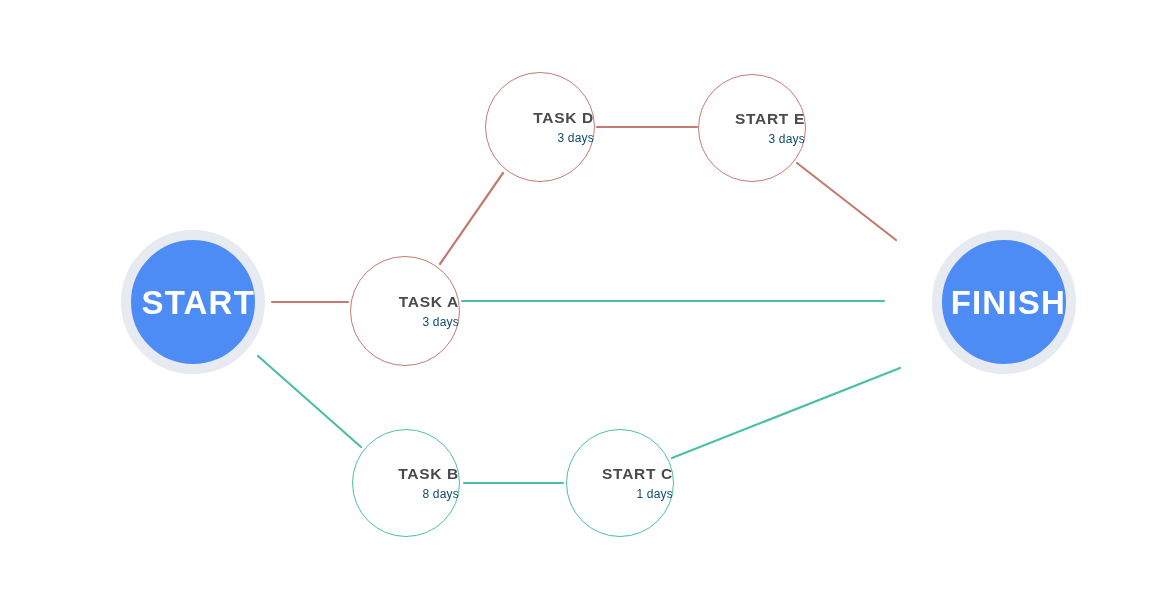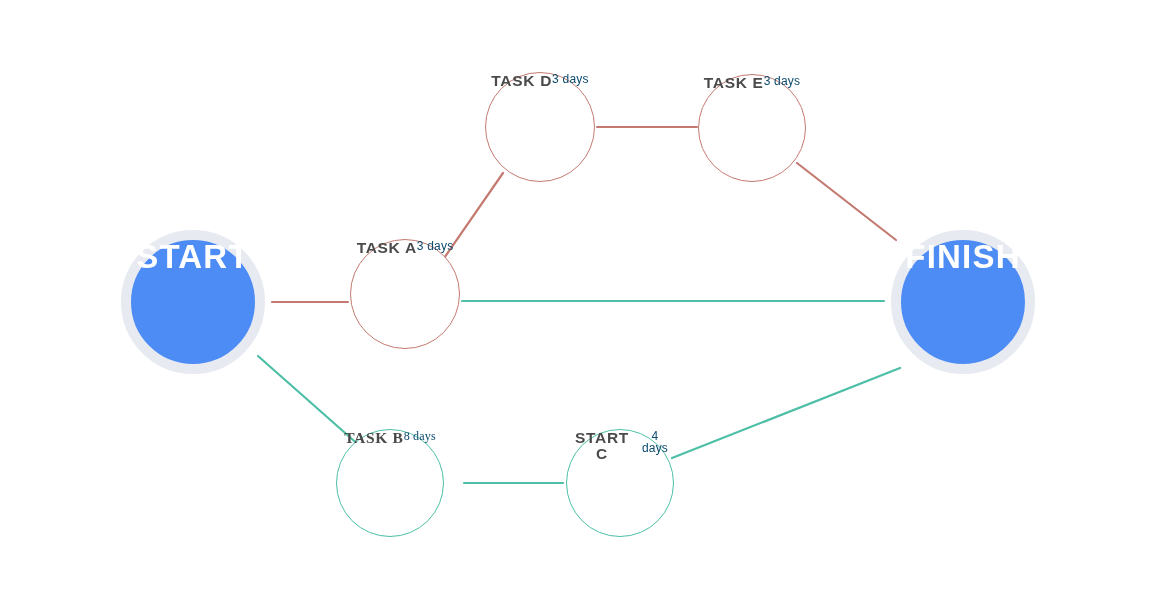--- a/index.html
+++ b/index.html
@@ -23,22 +23,22 @@
     left: 0;
     top: 0;
     width: 1158px;
     height: 614px;
   }
   .node {
     position: absolute;
     box-sizing: border-box;
     border-radius: 50%;
     display: flex;
-    flex-direction: row;
-    align-items: flex-start;
+    flex-direction: column;
+    align-items: flex-end;
     justify-content: center;
     text-align: center;
   }
   
   .node-terminal {
     background: #4d8cf5;
     border: 10px solid #0369a1;
     background-clip: padding-box;
   }
   .node-terminal .node-title {
@@ -84,42 +84,42 @@
     <line stroke-width="2.2" stroke-linecap="round" x1="462" y1="301" x2="884" y2="301" stroke="#4cbfa6"></line>
     <line stroke-width="2.2" stroke-linecap="round" x1="258" y1="356" x2="361" y2="447" stroke="#4cbfa6"></line>
     <line stroke-width="2.2" stroke-linecap="round" x1="464" y1="483" x2="563" y2="483" stroke="#4cbfa6"></line>
     <line stroke-width="2.2" stroke-linecap="round" x1="672" y1="458" x2="900" y2="368" stroke="#4cbfa6"></line>
   </svg>
 
   <div class="node node-terminal" style="left: 121px; top: 230px; width: 144px; height: 144px; background: rgb(77, 140, 245); border-color: rgb(232, 234, 242);">
     <span class="node-title">START</span>
   </div>
 
-  <div class="node node-task" style="left: 350px; top: 239px; width: 110px; height: 110px; border-color: rgb(196, 122, 112); background: rgb(255, 255, 255);">
+  <div class="node node-task" style="left: 350px; top: 256px; width: 110px; height: 110px; border-color: rgb(196, 122, 112); background: rgb(255, 255, 255);">
     <span class="node-title">TASK A</span>
     <span class="node-sub">3 days</span>
   </div>
 
   <div class="node node-task" style="left: 485px; top: 72px; width: 110px; height: 110px; border-color: rgb(196, 122, 112); background: rgb(255, 255, 255);">
     <span class="node-title">TASK D</span>
     <span class="node-sub">3 days</span>
   </div>
 
   <div class="node node-task" style="left: 698px; top: 74px; width: 108px; height: 108px; border-color: rgb(196, 122, 112); background: rgb(255, 255, 255);">
-    <span class="node-title">TASK E</span>
+    <span class="node-title">START E</span>
     <span class="node-sub">3 days</span>
   </div>
 
-  <div class="node node-task" style="left: 336px; top: 429px; width: 108px; height: 108px; border-color: rgb(76, 191, 166); background: rgb(255, 255, 255); font-family: Liberation Serif, serif;">
+  <div class="node node-task" style="left: 352px; top: 429px; width: 108px; height: 108px; border-color: rgb(76, 191, 166); background: rgb(255, 255, 255);">
     <span class="node-title">TASK B</span>
     <span class="node-sub">8 days</span>
   </div>
 
   <div class="node node-task" style="left: 566px; top: 429px; width: 108px; height: 108px; border-color: rgb(76, 191, 166); background: rgb(255, 255, 255);">
     <span class="node-title">START C</span>
-    <span class="node-sub">4 days</span>
+    <span class="node-sub">1 days</span>
   </div>
 
-  <div class="node node-terminal" style="left: 891px; top: 230px; width: 144px; height: 144px; background: rgb(77, 140, 245); border-color: rgb(232, 234, 242);">
+  <div class="node node-terminal" style="left: 932px; top: 230px; width: 144px; height: 144px; background: rgb(77, 140, 245); border-color: rgb(232, 234, 242);">
     <span class="node-title">FINISH</span>
   </div>
 
 </div>
 
 </body></html>

